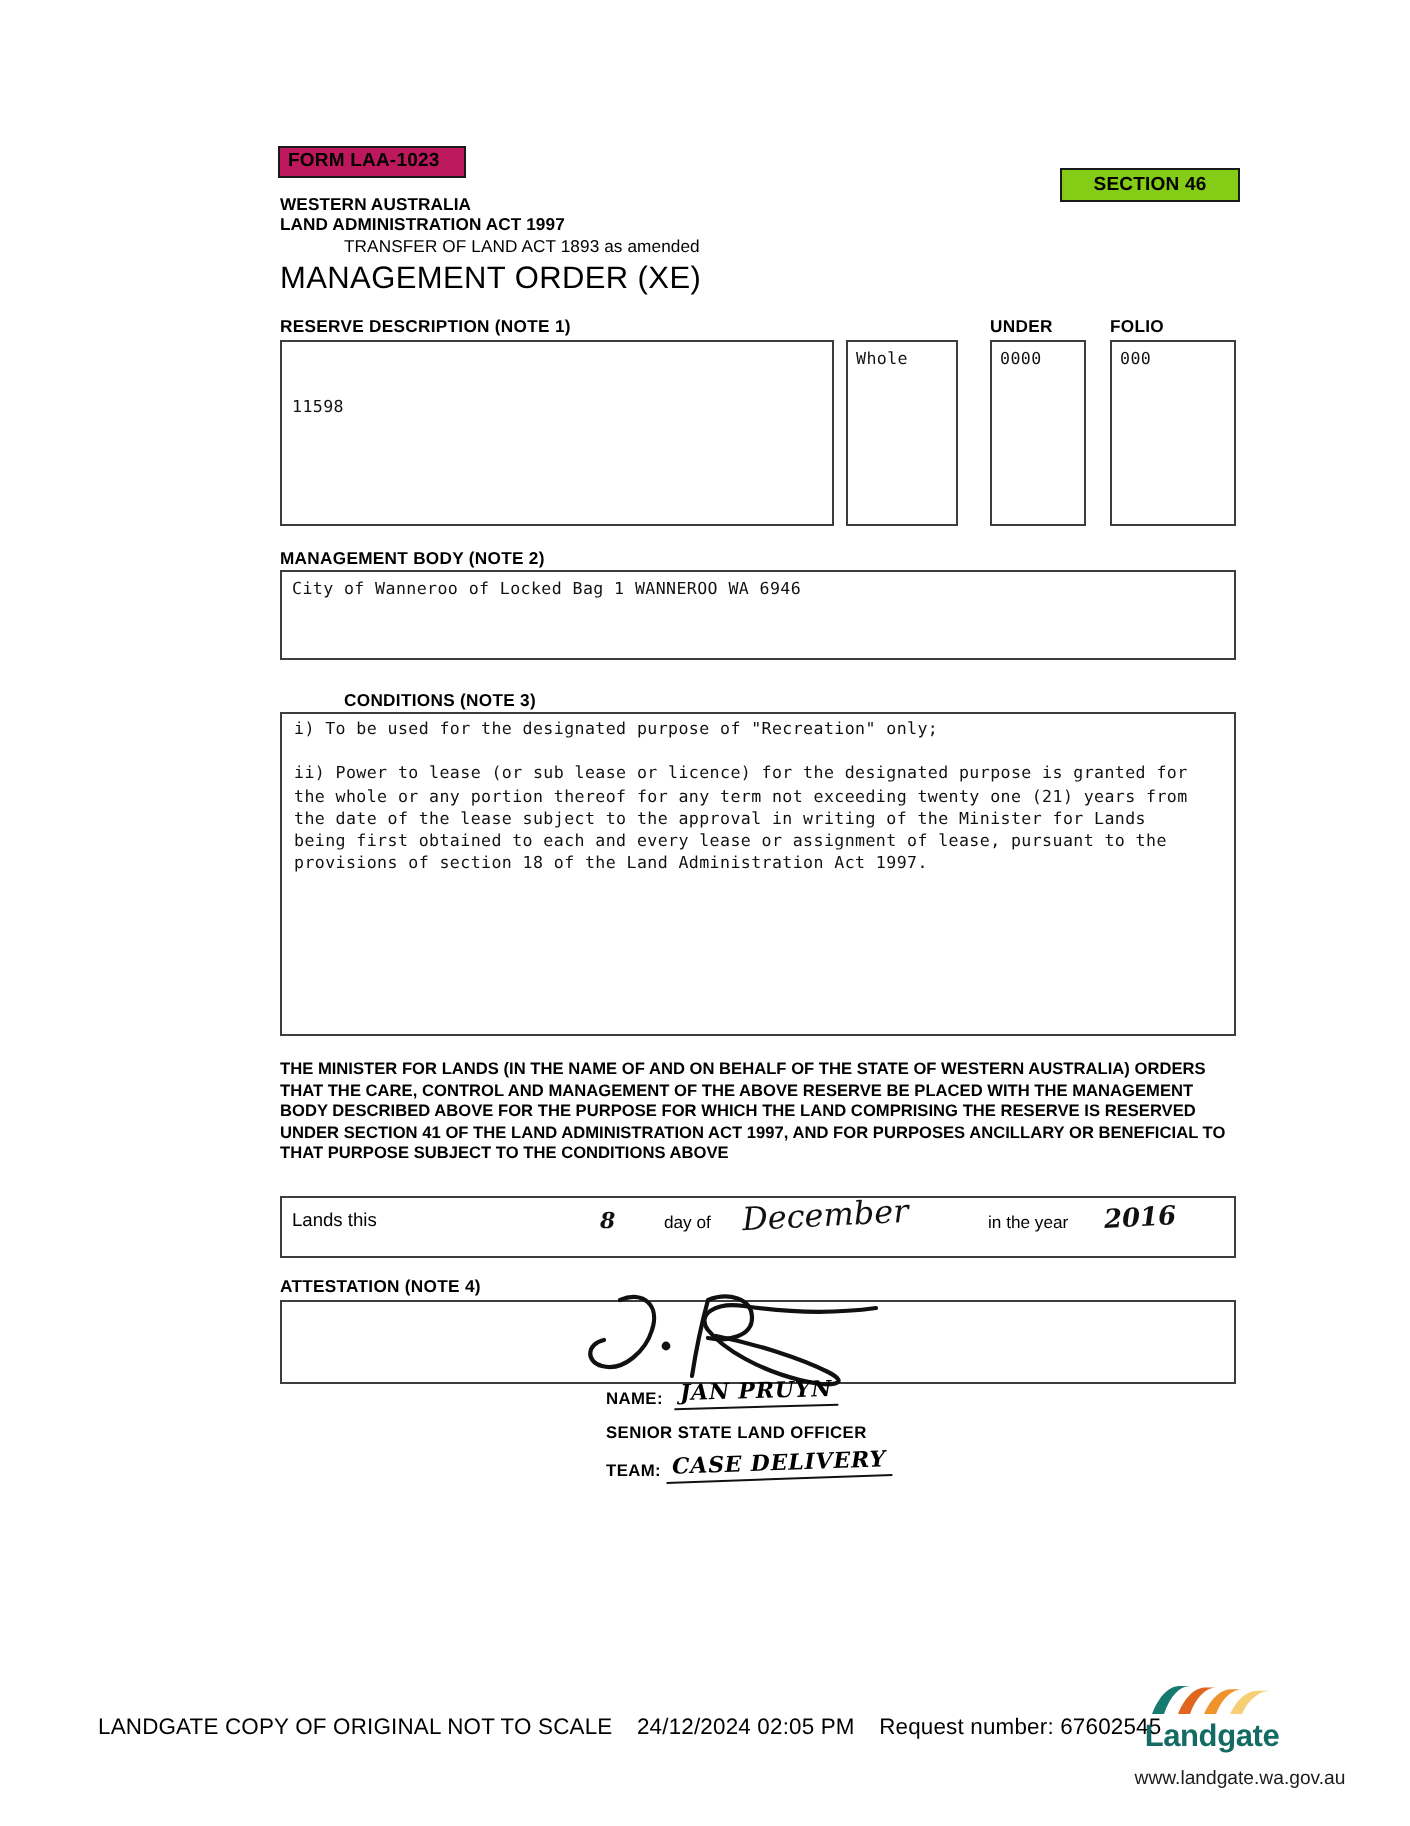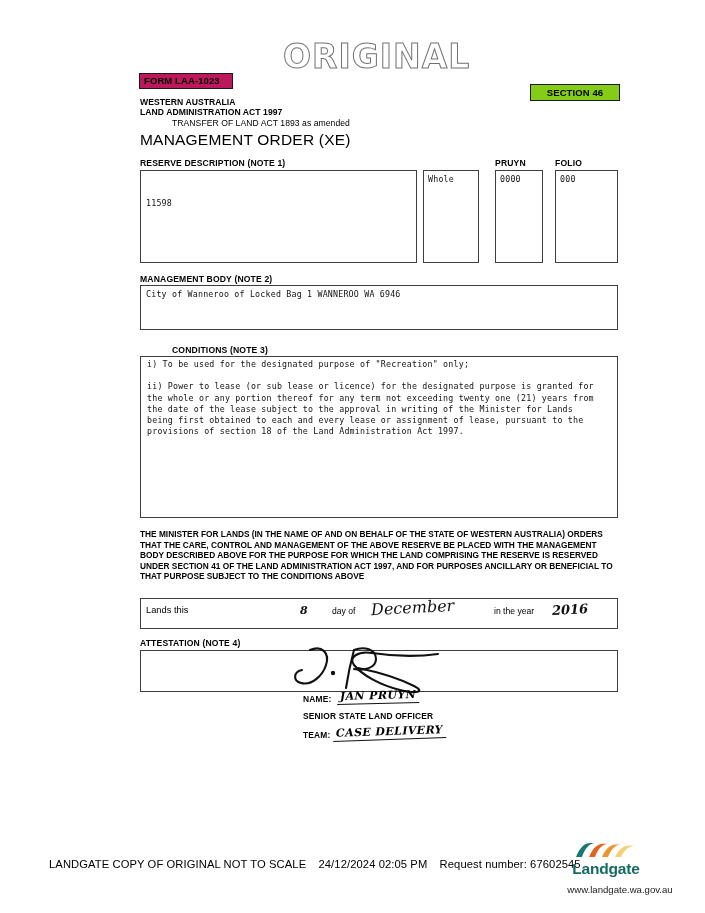--- a/index.html
+++ b/index.html
@@ -265,21 +265,20 @@
     font-size: 9.6px;
     color: #1a1a1a;
     white-space: nowrap;
   }
 </style>
 </head>
 <body>
 
 <div class="page">
 
-  <div class="stamp">ORIGINAL</div>
 
   <div class="form-box">FORM LAA-1023</div>
 
   <div class="section-box">SECTION 46</div>
 
   <div class="acts">
     <div class="reg">WESTERN AUSTRALIA</div>
     <div class="reg">LAND ADMINISTRATION ACT 1997</div>
     <div class="amend">TRANSFER OF LAND ACT 1893 as amended</div>
   </div>
@@ -287,21 +286,21 @@
   <div class="doc-title">MANAGEMENT ORDER  (XE)</div>
 
   <div class="caption" style="left:140px; top:158px;">RESERVE DESCRIPTION (NOTE 1)</div>
   <div class="fbox" style="left:140px; top:170px; width:277px; height:93px;"></div>
   <div class="typed" style="left:146px; top:174px; width:266px;margin-top:24px;">11598</div>
 
   <div class="caption" style="left:423px; top:158px;margin-top:46px;">EXTENT</div>
   <div class="fbox" style="left:423px; top:170px; width:56px; height:93px;"></div>
   <div class="typed" style="left:428px; top:174px; width:48px;">Whole</div>
 
-  <div class="caption" style="left:495px; top:158px;">PRUYN</div>
+  <div class="caption" style="left:495px; top:158px;">UNDER</div>
   <div class="fbox" style="left:495px; top:170px; width:48px; height:93px;"></div>
   <div class="typed" style="left:500px; top:174px; width:40px;">0000</div>
 
   <div class="caption" style="left:555px; top:158px;">FOLIO</div>
   <div class="fbox" style="left:555px; top:170px; width:63px; height:93px;"></div>
   <div class="typed" style="left:560px; top:174px; width:55px;">000</div>
 
   <div class="caption" style="left:140px; top:274px;">MANAGEMENT BODY (NOTE 2)</div>
   <div class="fbox" style="left:140px; top:285px; width:478px; height:45px;"></div>
   <div class="typed" style="left:146px; top:289px; width:466px;">City of Wanneroo of Locked Bag 1 WANNEROO WA 6946</div>

